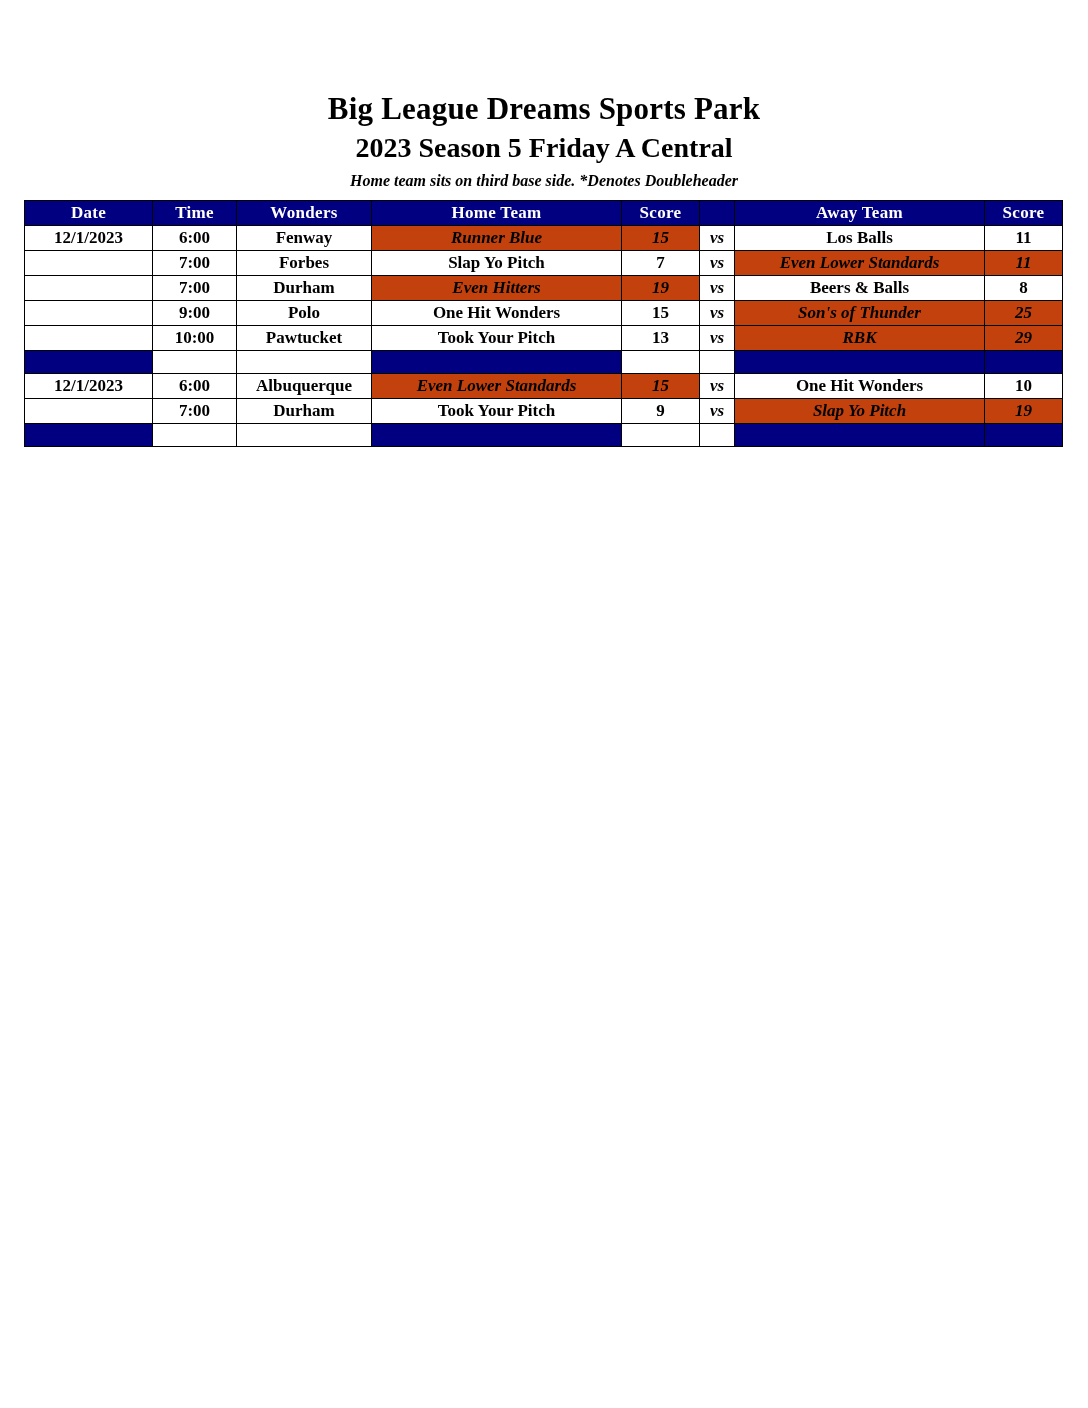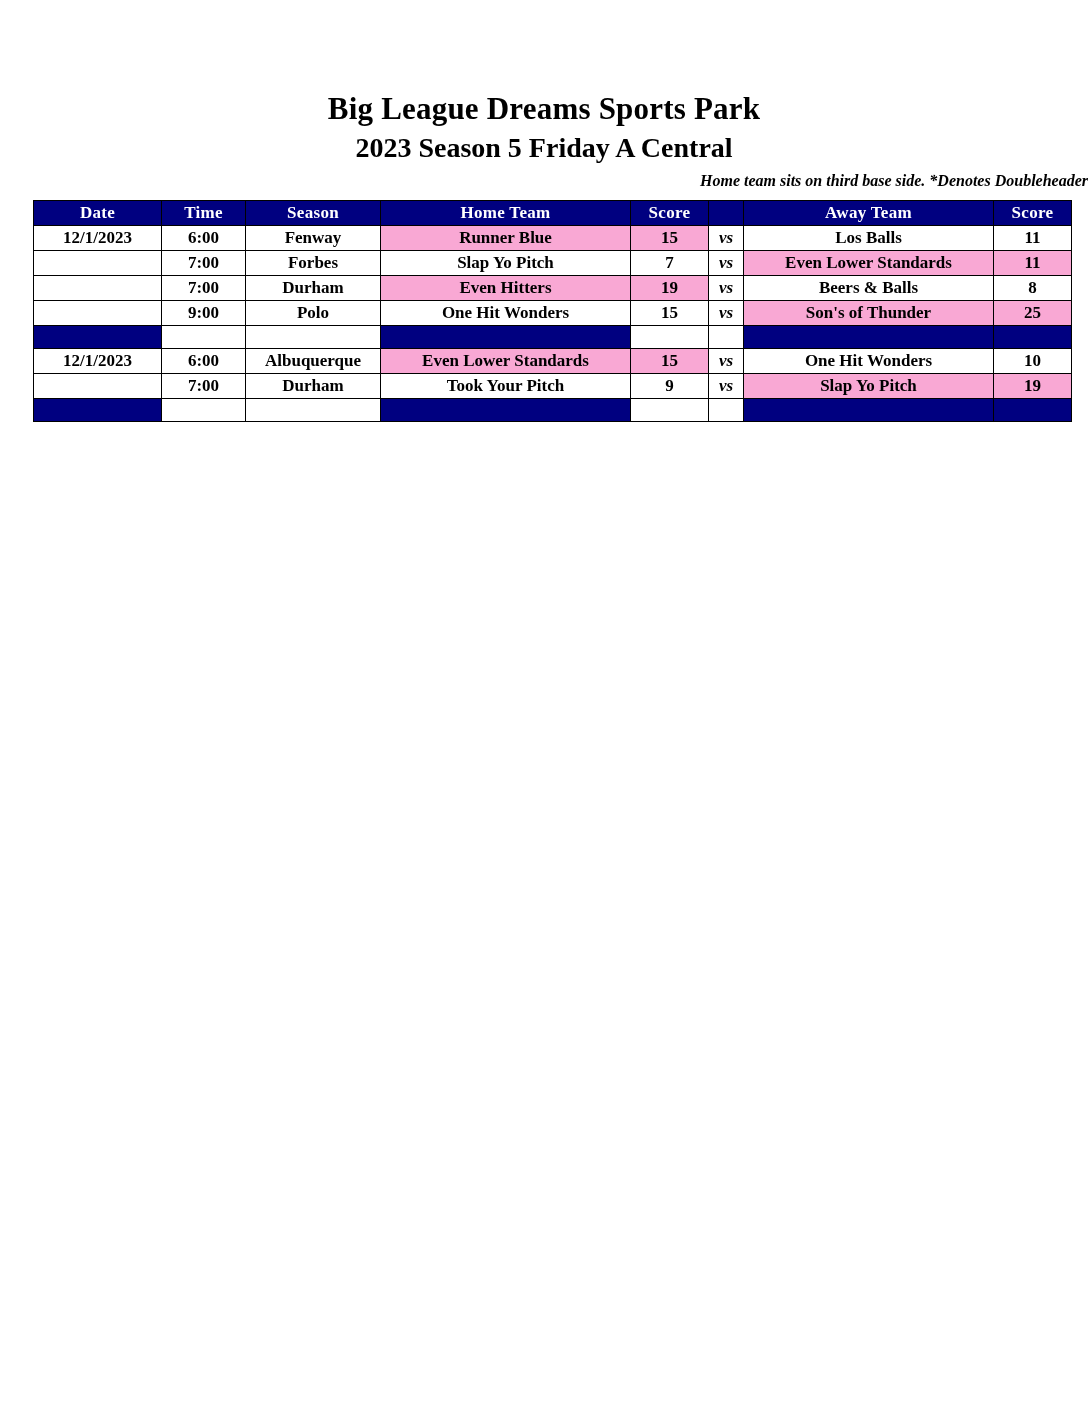--- a/index.html
+++ b/index.html
@@ -36,26 +36,25 @@
     font-size: 28px;
     line-height: 1.25;
     margin-top: 4px;
   }
   .title-note {
     font-family: "Liberation Serif", serif;
     font-weight: bold;
     font-style: italic;
     font-size: 16px;
     margin-top: 7px;
-    text-align: right;
   }
   table.sched {
     border-collapse: collapse;
     table-layout: fixed;
-    margin: 10px 0 0 33px;
+    margin: 10px 0 0 24px;
     width: 1018px;
     background: #ffffff;
   }
   table.sched td, table.sched th {
     border: 1px solid #000000;
     padding: 0;
     height: 24px;
     font-size: 17px;
     font-weight: bold;
     text-align: center;
@@ -74,21 +73,22 @@
   .col-date   { width: 128px; }
   .col-time   { width: 84px; }
   .col-rep    { width: 135px; }
   .col-home   { width: 250px; }
   .col-score1 { width: 78px; }
   .col-vs     { width: 35px; }
   .col-away   { width: 250px; }
   .col-score2 { width: 78px; }
 
   td.hl {
-    background: #f9a8d4;
+    background: #c2410c;
+    font-style: italic;
   }
   td.vs {
     font-style: italic;
     font-weight: bold;
     font-size: 15px;
   }
   tr.spacer td {
     background: #000080;
     height: 22px;
     border: 1px solid #000000;
@@ -116,21 +116,21 @@
         <col class="col-home">
       <col class="col-score1">
         <col class="col-vs">
         <col class="col-away">
         <col class="col-score2">
     </colgroup>
     <thead>
       <tr>
         <th>Date</th>
         <th>Time</th>
-        <th>Season</th>
+        <th>Wonders</th>
         <th>Home Team</th>
         <th>Score</th>
         <th></th>
         <th>Away Team</th>
         <th>Score</th>
       </tr>
     </thead>
     <tbody>
 
       <tr>
@@ -170,20 +170,30 @@
         <td></td>
         <td>9:00</td>
         <td>Polo</td>
         <td>One Hit Wonders</td>
         <td>15</td>
         <td class="vs">vs</td>
         <td class="hl">Son's of Thunder</td>
         <td class="hl">25</td>
       </tr>
 
+      <tr>
+        <td></td>
+        <td>10:00</td>
+        <td>Pawtucket</td>
+        <td>Took Your Pitch</td>
+        <td>13</td>
+        <td class="vs">vs</td>
+        <td class="hl">RBK</td>
+        <td class="hl">29</td>
+      </tr>
 
       <tr class="spacer">
         <td></td>
         <td class="white"></td>
         <td class="white"></td>
         <td></td>
         <td class="white"></td>
         <td class="white"></td>
         <td></td>
         <td></td>

